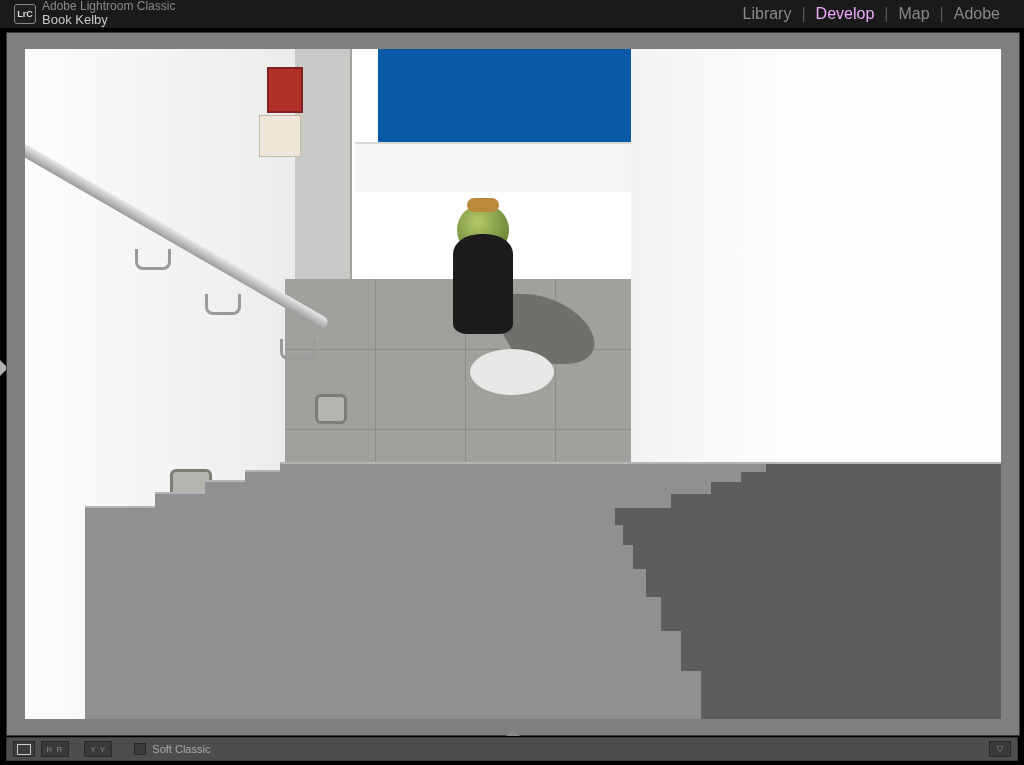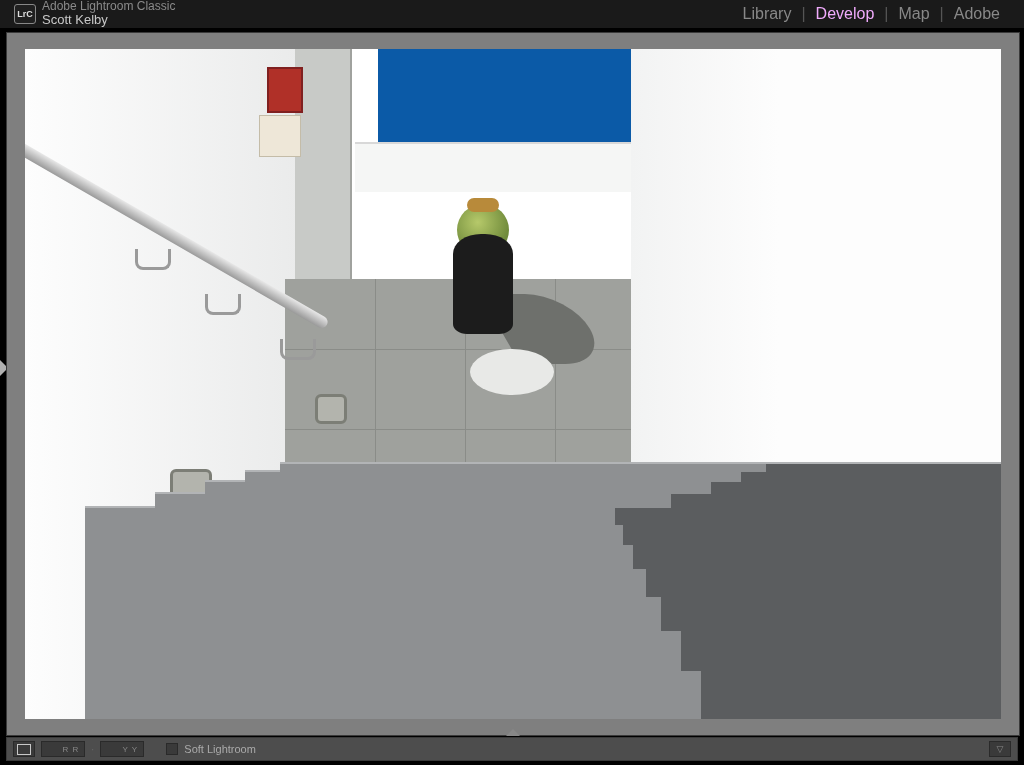--- a/index.html
+++ b/index.html
@@ -41,38 +41,38 @@
   
   .lamp{position:absolute;width:36px;height:34px;border:3px solid #7c7e76;border-radius:6px;background:#b3b4ad;}
   
   .redbox{position:absolute;left:242px;top:18px;width:32px;height:42px;background:#b03028;border:2px solid #802020;}
   .whitebox{position:absolute;left:234px;top:66px;width:40px;height:40px;background:#eee7d8;border:1px solid #c4bca8;}
   
   .bottom{position:absolute;left:6px;right:6px;bottom:4px;height:22px;background:#4d4d4d;border:1px solid #3a3a3a;display:flex;align-items:center;padding:0 6px;gap:6px;}
   .tb-btn{height:14px;border:1px solid #2a2a2a;background:#3a3a3a;display:flex;align-items:center;justify-content:center;cursor:pointer;}
   .loupe{width:20px;}
   .loupe-inner{width:12px;height:9px;border:1px solid #c8c8c8;}
-  .pair{width:26px;color:#888;font-size:8px;letter-spacing:1px;text-align:center;padding-left:16px;}
+  .pair{width:26px;color:#888;font-size:8px;letter-spacing:1px;text-align:center;}
   .dash{color:#666;font-size:10px;}
   .chk{width:10px;height:10px;border:1px solid #2a2a2a;background:#3a3a3a;cursor:pointer;}
   .sp-label{color:#aaa;font-size:11px;}
   .tb-spacer{flex:1;}
   .dd{width:20px;color:#888;font-size:9px;}
   
   .edge-tick{position:absolute;left:0;top:360px;width:0;height:0;border-top:8px solid transparent;border-bottom:8px solid transparent;border-left:8px solid #ddd;opacity:.8;}
   .caret-bot{position:absolute;left:50%;bottom:-1px;width:0;height:0;border-left:7px solid transparent;border-right:7px solid transparent;border-bottom:7px solid #888;transform:translateX(-50%);}
 </style>
 </head>
 <body>
 
 <div class="top-bar">
   <div class="logo">LrC</div>
   <div class="title-block">
     <span class="app-title">Adobe Lightroom Classic</span>
-    <span class="user-name">Scott Kelby</span>
+    <span class="user-name">Book Kelby</span>
   </div>
   <div class="spacer"></div>
   <div class="modules">
     <span class="mod">Library</span>
     <span class="sep">|</span>
     <span class="mod active">Develop</span>
     <span class="sep">|</span>
     <span class="mod">Map</span>
     <span class="sep">|</span>
     <span class="mod">Adobe</span>
@@ -153,16 +153,16 @@
 
 <div class="bottom">
   <div class="tb-btn loupe">
     <div class="loupe-inner"></div>
   </div>
   <div class="tb-btn pair">R R</div>
   <span class="dash">·</span>
   <div class="tb-btn pair">Y Y</div>
   <div style="width:10px"></div>
   <div class="chk"></div>
-  <span class="sp-label">Soft Lightroom</span>
+  <span class="sp-label">Soft Classic</span>
   <div class="tb-spacer"></div>
   <div class="tb-btn dd">▽</div>
 </div>
 
 </body></html>

